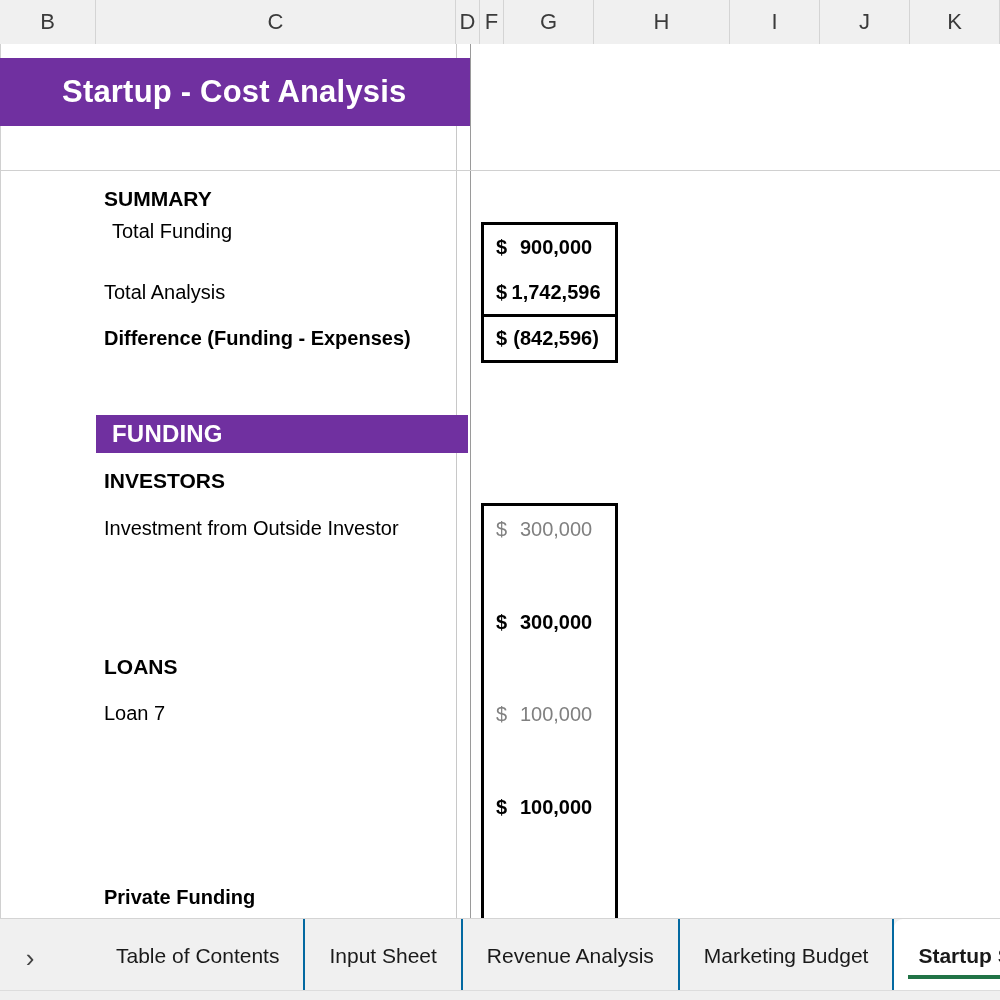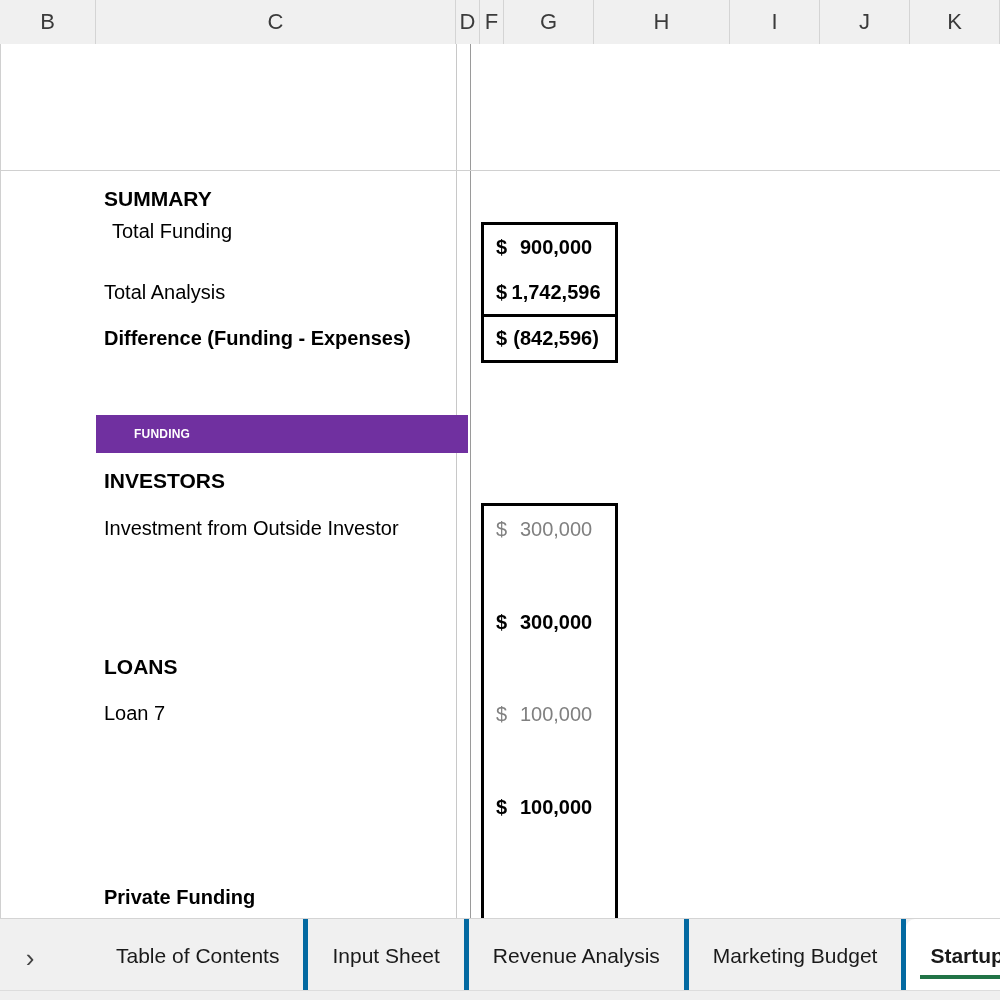--- a/index.html
+++ b/index.html
@@ -40,22 +40,22 @@
   .banner {
     position: absolute;
     background: #7030a0;
     display: flex; align-items: center;
   }
   .banner-title-text {
     color: #ffffff; font-weight: bold; font-size: 31px;
     letter-spacing: .2px; padding-left: 62px;
   }
   .banner-section-text {
-    color: #ffffff; font-weight: bold; font-size: 12px;
-    padding-left: 24px; letter-spacing: .2px; margin-left: 14px;
+    color: #ffffff; font-weight: bold; font-size: 24px;
+    padding-left: 16px; letter-spacing: .2px;
   }
 
   
   .lbl {
     position: absolute; left: 104px;
     font-size: 20px; color: #000000;
     white-space: nowrap; display: flex; align-items: center;
     height: 30px;
   }
   .lbl.b { font-weight: bold; }
@@ -86,21 +86,21 @@
     display: flex; align-items: center; justify-content: center;
     color: #444; font-size: 26px;
   }
   .tabs-wrap { position: absolute; left: 92px; top: 0; height: 74px; display: flex; align-items: stretch; }
   .tab {
     position: relative;
     display: flex; align-items: center; justify-content: center;
     padding: 0 24px;
     font-size: 21px; color: #1a1a1a;
     height: 74px;
-    border-right: 5px solid #0369a1;
+    border-right: 2px solid #0369a1;
     background: transparent;
     white-space: nowrap;
   }
   .tab.active {
     background: #ffffff;
     font-weight: bold;
     border-right: none;
     border-top-left-radius: 9px;
     border-top-right-radius: 9px;
   }
@@ -129,20 +129,23 @@
     <div class="col-head" style="left:910px;width:90px">K</div>
   </div>
 
   <div class="grid">
 
     <div class="gridline-v" style="left:0px;top:0;height:874px;"></div>
     <div class="gridline-v" style="left:456px;top:0;height:874px;background:#c8c8c8;"></div>
     <div class="gridline-v" style="left:470px;top:0;height:874px;background:#9a9a9a;"></div>
     <div class="gridline-h" style="top:126px;"></div>
 
+    <div class="banner" style="left:0px; top:14px; width:470px; height:68px;">
+      <div class="banner-title-text">Startup - Cost Analysis</div>
+    </div>
 
     <div class="lbl b" style="top:140px; font-size:21px;">SUMMARY</div>
 
     <div class="lbl" style="top:172px;margin-left:8px;">Total Funding</div>
     <div class="lbl" style="top:233px;">Total Analysis</div>
     <div class="lbl b" style="top:279px;">Difference (Funding - Expenses)</div>
 
     <div class="boxline" style="left:481px; top:178px; width:137px; height:3px;"></div>
     <div class="boxline" style="left:481px; top:316px; width:137px; height:3px;"></div>
     <div class="boxline" style="left:481px; top:178px; width:3px; height:141px;"></div>

